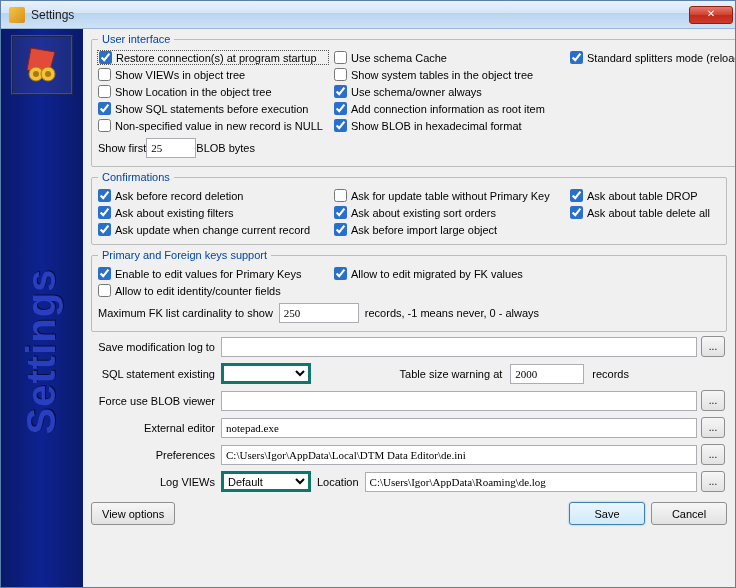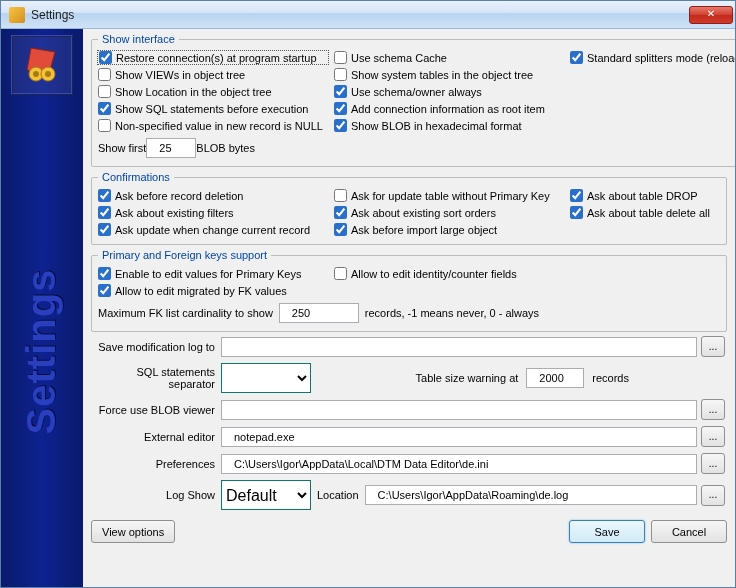--- a/index.html
+++ b/index.html
@@ -118,29 +118,29 @@
   }
   input[type=checkbox] {
     width: 13px; height: 13px;
     accent-color: #2a6fc9;
     margin: 0;
   }
   .chk.focused { border: 1px dotted #555; padding: 0 1px; margin: -1px; }
   input[type=text] {
     height: 20px;
     border: 1px solid #abadb3;
-    padding: 1px 12px;
+    padding: 1px 4px;
     font-size: 11px;
-    font-family: Liberation Sans, sans-serif;
+    font-family: Liberation Serif, serif;
     background: #fff;
   }
   select {
-    height: 30px;
-    border: 1px solid #0f766e;
-    font-size: 16px;
+    height: 21px;
+    border: 3px solid #0f766e;
+    font-size: 11px;
     font-family: inherit;
     background: #fff;
   }
   .browse-btn {
     width: 24px; height: 21px;
     border: 1px solid #8e8f8f;
     background: linear-gradient(to bottom,#f6f6f6,#e2e2e2);
     border-radius: 3px;
     cursor: pointer;
     text-align: center;
@@ -199,21 +199,21 @@
           <circle cx="27" cy="30" r="7" fill="#f3c13a" stroke="#a87b10" stroke-width="1"></circle>
           <circle cx="27" cy="30" r="3" fill="#a87b10"></circle>
         </svg>
       </div>
       <div class="sidebar-text">Settings</div>
     </div>
 
     <div class="content">
 
       <fieldset>
-        <legend>Show interface</legend>
+        <legend>User interface</legend>
         <div class="cols3">
           <label class="chk focused">
               <input type="checkbox" checked="" style="">
               <span>Restore connection(s) at program startup</span>
             </label>
           <label class="chk">
               <input type="checkbox" style="">
               <span>Use schema Cache</span>
             </label>
           <label class="chk">
@@ -310,65 +310,65 @@
       </fieldset>
 
       <fieldset>
         <legend>Primary and Foreign keys support</legend>
         <div class="cols2">
           <label class="chk">
               <input type="checkbox" checked="" style="">
               <span>Enable to edit values for Primary Keys</span>
             </label>
           <label class="chk">
+              <input type="checkbox" checked="" style="">
+              <span>Allow to edit migrated by FK values</span>
+            </label>
+          <label class="chk">
               <input type="checkbox" style="">
               <span>Allow to edit identity/counter fields</span>
-            </label>
-          <label class="chk">
-              <input type="checkbox" checked="" style="">
-              <span>Allow to edit migrated by FK values</span>
             </label>
           <div></div>
         </div>
         <div class="row" style="margin-top:6px; gap:6px;">
           <span>Maximum FK list cardinality to show</span>
           <input type="text" style="width: 80px;" value="250">
           <span>records, -1 means never, 0 - always</span>
         </div>
       </fieldset>
 
       <div class="lower-grid">
         <span class="lbl">Save modification log to</span>
         <input type="text" value="" style="">
         <button class="browse-btn">...</button>
 
-        <span class="lbl">SQL statements separator</span>
+        <span class="lbl">SQL statement existing</span>
         <div class="row" style="gap:8px;">
           <select style="width:90px"><option></option></select>
           <div class="spacer"></div>
           <span>Table size warning at</span>
-          <input type="text" style="width: 58px;" value="2000">
+          <input type="text" style="width: 74px;" value="2000">
           <span>records</span>
           <div style="width:60px"></div>
         </div>
         <div></div>
 
         <span class="lbl">Force use BLOB viewer</span>
         <input type="text" value="" style="">
         <button class="browse-btn">...</button>
 
         <span class="lbl">External editor</span>
         <input type="text" value="notepad.exe" style="">
         <button class="browse-btn">...</button>
 
         <span class="lbl">Preferences</span>
         <input type="text" value="C:\Users\Igor\AppData\Local\DTM Data Editor\de.ini" style="">
         <button class="browse-btn">...</button>
 
-        <span class="lbl">Log Show</span>
+        <span class="lbl">Log VIEWs</span>
         <div class="row" style="gap:6px;">
           <select style="width:90px"><option>Default</option></select>
           <span>Location</span>
           <input type="text" style="flex: 1 1 0%;" value="C:\Users\Igor\AppData\Roaming\de.log">
         </div>
         <button class="browse-btn">...</button>
       </div>
 
       <div class="bottom-bar">
         <button class="btn">View options</button>

